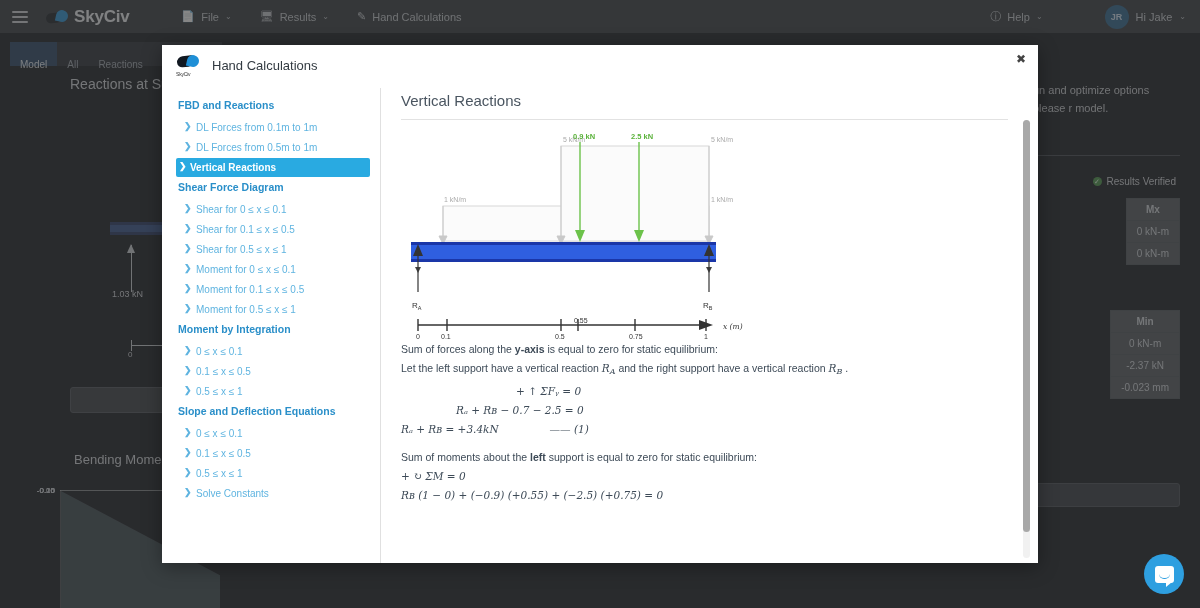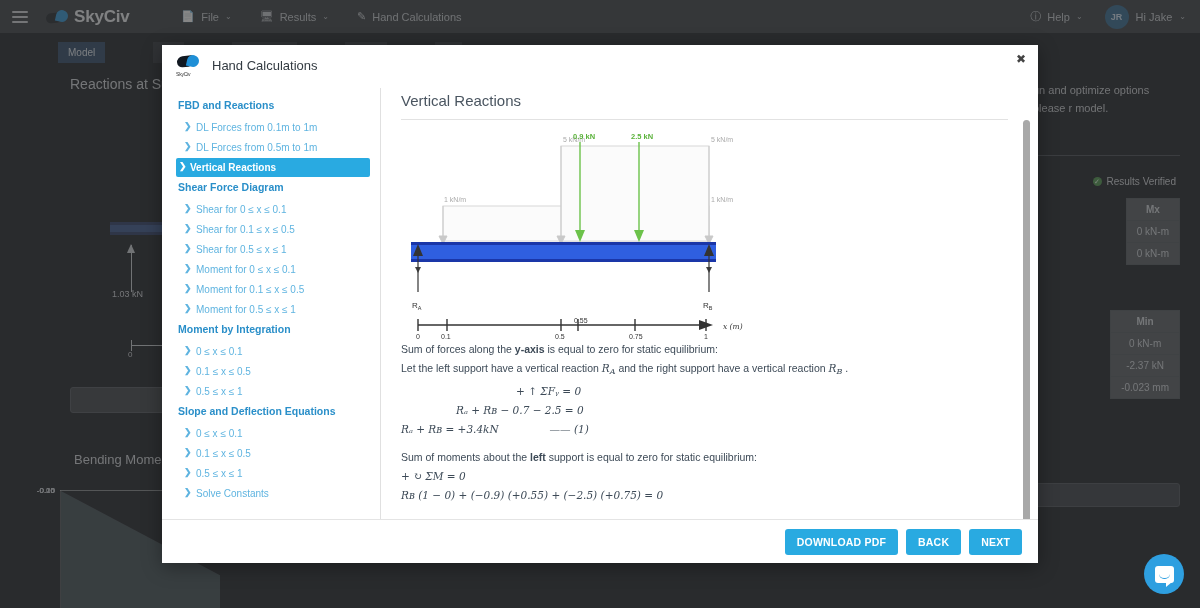--- a/index.html
+++ b/index.html
@@ -28,26 +28,26 @@
      background: #10161c; border-radius: 8px 2px 7px 7px; transform: rotate(-6deg); }
   .brand-logo .c2 { position: absolute; left: 10px; top: 1px; width: 12px; height: 12px;
      background: #1f8fd6; border-radius: 50% 50% 50% 0; transform: rotate(12deg); }
   .brand-text { color: #eef1f4; font-size: 17px; font-weight: bold; letter-spacing: -0.2px; }
   .tb-menu { display: flex; align-items: center; margin-left: 52px; gap: 28px; }
   .tb-item { display: flex; align-items: center; gap: 6px; color: #c3c8cd; font-size: 11px; cursor: pointer; }
   .tb-ico { font-size: 11px; color: #c3c8cd; }
   .caret { font-size: 8px; color: #b6bbc0; }
   .tb-right { position: absolute; right: 14px; display: flex; align-items: center; gap: 22px; }
   .avatar { width: 24px; height: 24px; border-radius: 50%; background: #225f8a;
-     color: #cfe3f2; font-size: 9px; font-weight: bold; display: flex; align-items: center; justify-content: center; }
+     color: #cfe3f2; font-size: 9px; font-weight: bold; display: flex; align-items: center; justify-content: center; margin-left: 40px; }
   .user-wrap { display: flex; align-items: center; gap: 7px; color: #c8cdd2; font-size: 11px; }
 
   .subtabs { position: absolute; top: 42px; left: 10px; display: flex; height: 21px; }
-  .subtab { padding: 0 10px; height: 21px; line-height: 21px; font-size: 10px;
-     color: #9aa2ab; background: #1d232b; margin-left: 48px; }
+  .subtab { padding: 12px 10px; height: 21px; line-height: 21px; font-size: 10px;
+     color: #9aa2ab; background: #1d232b; }
   .subtab.active { background: #1d3a5c; color: #dfe7ef; }
 
   .bg-heading { position: absolute; left: 70px; top: 76px; font-size: 14px; color: #cfd4d9; }
   .bg-beam { position: absolute; left: 110px; top: 222px; width: 95px; height: 13px;
      background: #2b4a86; border-top: 3px solid #1b2f5e; border-bottom: 3px solid #1b2f5e; }
   .bg-arrow { position: absolute; left: 131px; top: 245px; width: 1px; height: 47px; background: #c9ced3; }
   .bg-arrow::before { content: ""; position: absolute; left: -4px; top: -1px;
      border-left: 4.5px solid transparent; border-right: 4.5px solid transparent; border-bottom: 9px solid #c9ced3; }
   .bg-arrow-lbl { position: absolute; left: 112px; top: 289px; font-size: 9px; color: #cdd2d7; }
   .bg-axis { position: absolute; left: 131px; top: 345px; width: 90px; height: 1px; background: #c9ced3; }
@@ -458,25 +458,20 @@
           <p class="math">Rʙ (1 − 0) + (−0.9) (+0.55) + (−2.5) (+0.75) = 0</p>
 
         </div>
 
         <div class="scrollbar">
           <div class="scrollthumb"></div>
         </div>
       </div>
     </div>
 
-    <div class="modal-foot">
-      <button class="btn">DOWNLOAD PDF</button>
-      <button class="btn">BACK</button>
-      <button class="btn">NEXT</button>
-    </div>
   </div>
 
   <div class="chat-bubble">
     <span class="sq">
       <span class="smile"></span>
     </span>
   </div>
 
 </div>
 

